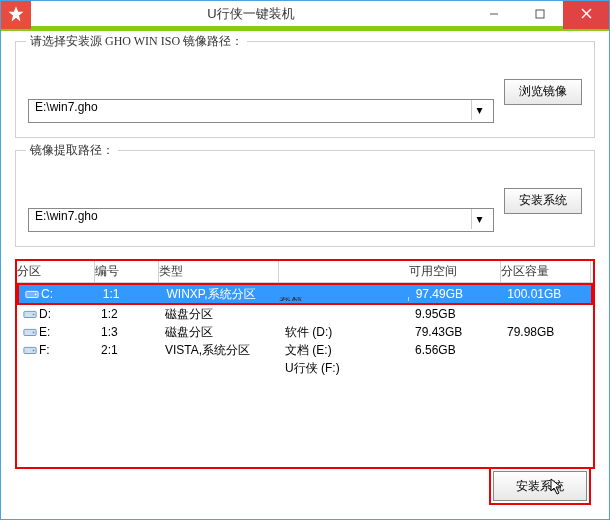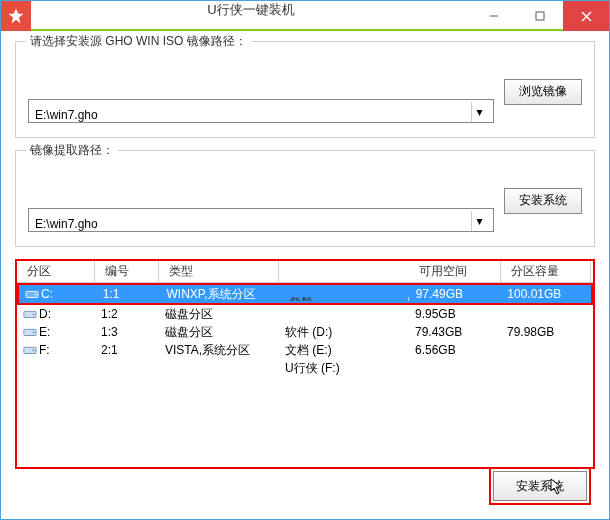--- a/index.html
+++ b/index.html
@@ -1,39 +1,39 @@
 <!DOCTYPE html>
 <html><head>
 <meta charset="utf-8">
 <style>
 * { box-sizing: border-box; margin: 0; padding: 0; font-family: "Microsoft YaHei", "SimSun", sans-serif; font-size: 12px; }
 body { background: #fff; width: 610px; height: 520px; border: 1px solid #4aa3df; overflow: hidden; position: relative; }
 
-.titlebar { height: 30px; background: #fff; display: flex; align-items: flex-start; border-bottom: 2px solid #84cc16; }
+.titlebar { height: 30px; background: #fff; display: flex; align-items: center; border-bottom: 5px solid #84cc16; }
 .app-icon { width: 30px; height: 30px; background: #e74c3c; display: flex; align-items: center; justify-content: center; }
 .app-icon svg { width: 18px; height: 18px; }
 .title-text { flex: 1; text-align: center; color: #333; font-size: 13px; }
 .win-controls { display: flex; }
 .win-btn { width: 46px; height: 30px; display: flex; align-items: center; justify-content: center; cursor: pointer; }
 .win-btn.close { background: #e04343; color: #fff; }
 .win-btn:not(.close) { color: #555; }
 
 .content { padding: 10px 14px; }
 
 .groupbox { border: 1px solid #d0d0d0; margin-bottom: 12px; padding: 18px 12px 14px; position: relative; }
-.group-label { position: absolute; top: -9px; left: 10px; background: #fff; padding: 0 4px; color: #333; }
+.group-label { position: absolute; top: -9px; left: 10px; background: #fff; padding: 0 4px; color: #333; font-family: Liberation Serif, serif; }
 
 .row { display: flex; gap: 10px; align-items: center; }
-.select { flex: 1; height: 24px; border: 1px solid #888; background: #fff; padding: 0 6px; display: flex; align-items: flex-end; justify-content: space-between; cursor: pointer; margin-top: 39px; }
+.select { flex: 1; height: 24px; border: 1px solid #888; background: #fff; padding: 0 6px; display: flex; align-items: flex-start; justify-content: space-between; cursor: pointer; margin-top: 39px; }
 .select-arrow { width: 16px; height: 20px; border-left: 1px solid #ccc; display: flex; align-items: center; justify-content: center; }
 .btn { height: 26px; padding: 0 14px; border: 1px solid #888; background: linear-gradient(#fefefe,#e8e8e8); cursor: pointer; display: flex; align-items: center; }
 
 .table-wrap { border: 2px solid #e00; height: 210px; overflow: hidden; }
 .table-head { display: flex; background: #fff; border-bottom: 1px solid #d0d0d0; height: 22px; }
-.th { border-right: 1px solid #d0d0d0; padding: 2px 10px; color: #333; display: flex; align-items: center; overflow: hidden; white-space: nowrap; }
+.th { border-right: 1px solid #d0d0d0; padding: 2px 0; color: #333; display: flex; align-items: center; overflow: hidden; white-space: nowrap; }
 .tr { display: flex; height: 18px; align-items: center; }
 .tr.selected { background: #3399ff; color: #fff; border: 2px solid #e00; height: 22px; }
 .td { padding: 1px 6px; display: flex; align-items: center; overflow: hidden; white-space: nowrap; }
 .drive-icon { width: 14px; height: 12px; margin-right: 2px; display: inline-block; }
 
 .c0 { width: 78px; }
 .c1 { width: 64px; }
 .c2 { width: 120px; }
 .c3 { width: 130px; margin-top: 36px; }
 .c4 { width: 92px; }

